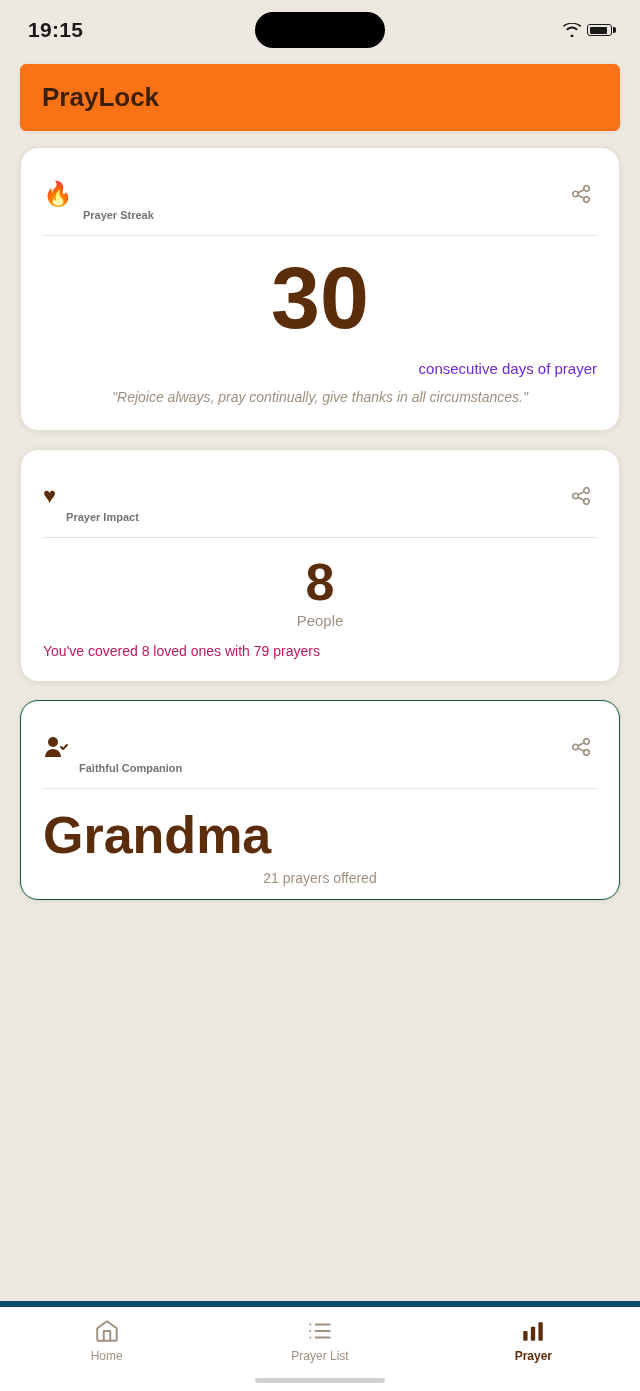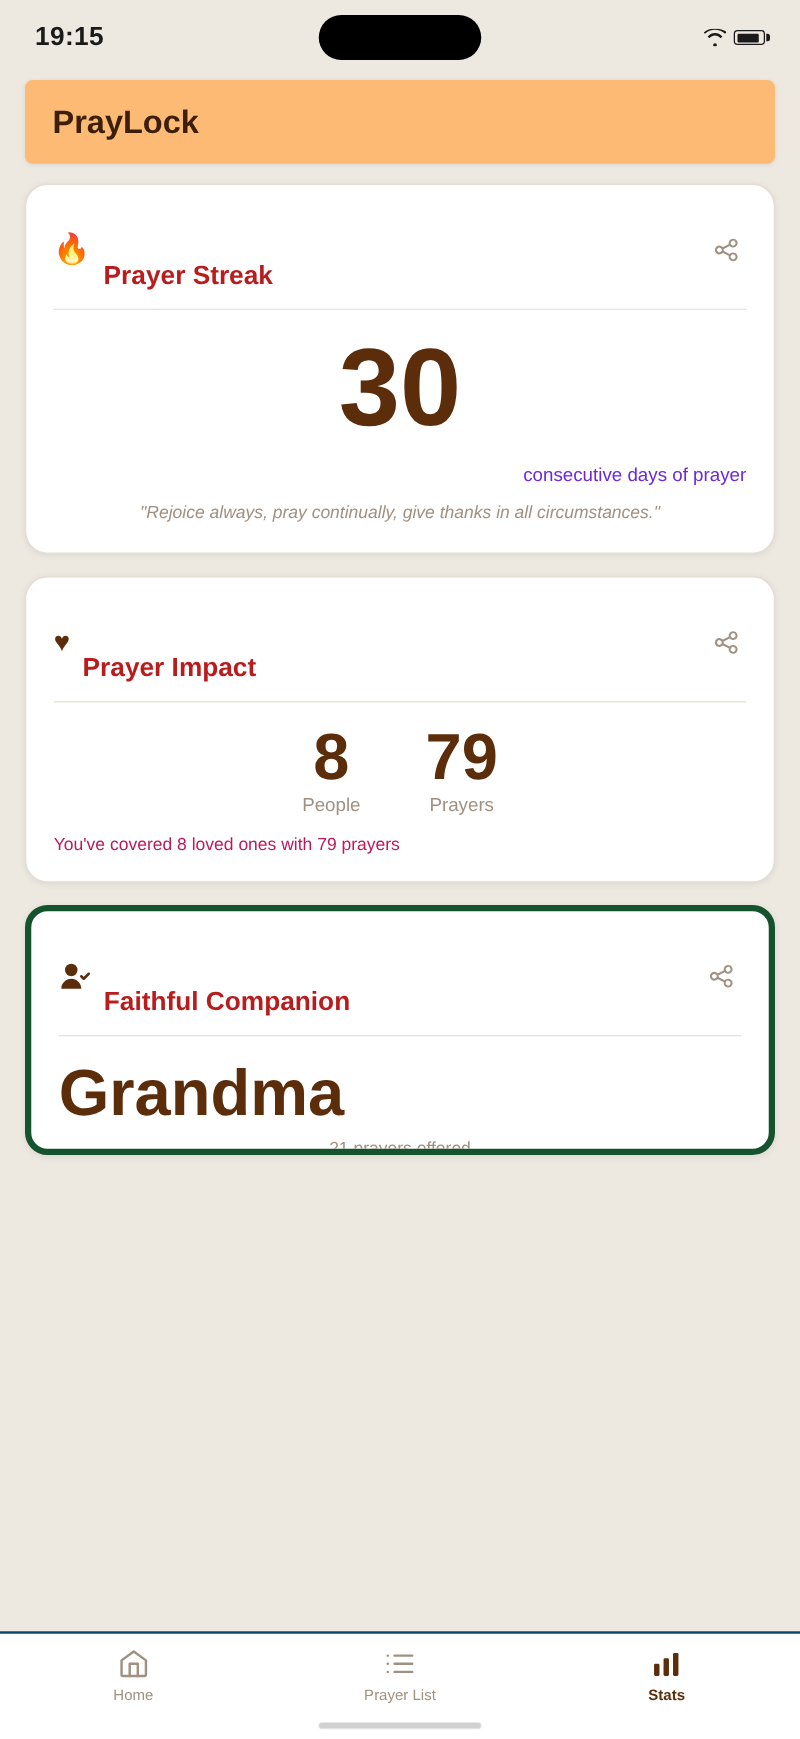--- a/index.html
+++ b/index.html
@@ -40,21 +40,21 @@
       border-radius: 20px;
       position: absolute;
       top: 12px;
       left: 50%;
       transform: translateX(-50%);
     }
 
     
     .header-card {
       margin: 12px 20px 16px;
-      background: #fdba74;
+      background: #f97316;
       border-radius: 6px;
       padding: 18px 22px;
       box-shadow: 0 1px 4px rgba(0,0,0,0.07);
     }
     .header-title {
       font-size: 26px;
       font-weight: 800;
       color: #3b1f0a;
     }
 
@@ -73,23 +73,23 @@
       align-items: center;
       justify-content: space-between;
       margin-bottom: 14px;
     }
     .card-header-left {
       display: flex;
       align-items: center;
       gap: 10px;
     }
     .card-title {
-      font-size: 21px;
+      font-size: 11px;
       font-weight: 700;
-      color: #b91c1c;
+      color: #737373;
       margin-top: 43px;
     }
     .card-divider {
       width: 100%;
       height: 1px;
       background: #e8e0d5;
       margin-bottom: 18px;
     }
 
     
@@ -180,21 +180,21 @@
       color: #5c2d0a;
     }
 
     
     .bottom-nav {
       position: fixed;
       bottom: 0;
       left: 0;
       width: 640px;
       background: #fff;
-      border-top: 2px solid #0c4a6e;
+      border-top: 6px solid #0c4a6e;
       display: flex;
       align-items: center;
       justify-content: space-around;
       padding: 10px 0 28px;
     }
     .nav-item {
       display: flex;
       flex-direction: column;
       align-items: center;
       gap: 4px;
@@ -246,21 +246,21 @@
       border-radius: 1px;
     }
 
     
     .card-partial {
       margin: 0 20px 90px;
       background: #fff;
       border-radius: 18px;
       padding: 18px 22px 22px;
       box-shadow: 0 1px 6px rgba(0,0,0,0.08);
-      border: 5px solid #14532d;
+      border: 1px solid #14532d;
       overflow: hidden;
       max-height: 200px;
     }
   </style>
 </head>
 <body>
 
 <div class="status-bar">
   <span class="status-time">19:15</span>
   <div class="status-icons">
@@ -311,24 +311,20 @@
       <svg class="share-icon-svg" viewBox="0 0 24 24" fill="none" stroke="#a09080" stroke-width="1.8" stroke-linecap="round" stroke-linejoin="round">
         <path d="M8.684 13.342C8.886 12.938 9 12.482 9 12c0-.482-.114-.938-.316-1.342m0 2.684a3 3 0 110-2.684m0 2.684l6.632 3.316m-6.632-6l6.632-3.316m0 0a3 3 0 105.367-2.684 3 3 0 00-5.367 2.684zm0 9.316a3 3 0 105.367 2.684 3 3 0 00-5.367-2.684z"></path>
       </svg>
     </div>
   </div>
   <div class="card-divider"></div>
   <div class="impact-stats">
     <div class="impact-stat">
       <div class="impact-number">8</div>
       <div class="impact-label">People</div>
-    </div>
-    <div class="impact-stat">
-      <div class="impact-number">79</div>
-      <div class="impact-label">Prayers</div>
     </div>
   </div>
   <div class="impact-description">You've covered 8 loved ones with 79 prayers</div>
 </div>
 
 <div class="card-partial">
   <div class="card-header">
     <div class="card-header-left">
       <svg width="26" height="24" viewBox="0 0 26 24" fill="#5c2d0a">
         <circle cx="10" cy="7" r="5"></circle>
@@ -372,17 +368,17 @@
     <span class="nav-label">Prayer List</span>
   </div>
   <div class="nav-item">
     <div class="nav-icon">
       <svg width="26" height="26" viewBox="0 0 24 24" fill="#5c2d0a">
         <rect x="3" y="12" width="4" height="9" rx="1"></rect>
         <rect x="10" y="8" width="4" height="13" rx="1"></rect>
         <rect x="17" y="4" width="4" height="17" rx="1"></rect>
       </svg>
     </div>
-    <span class="nav-label active">Stats</span>
+    <span class="nav-label active">Prayer</span>
   </div>
 </div>
 
 <div style="position:fixed;bottom:8px;left:50%;transform:translateX(-50%);width:130px;height:5px;background:#1a1a1a;border-radius:3px;opacity:0.2;"></div>
 
 </body></html>

